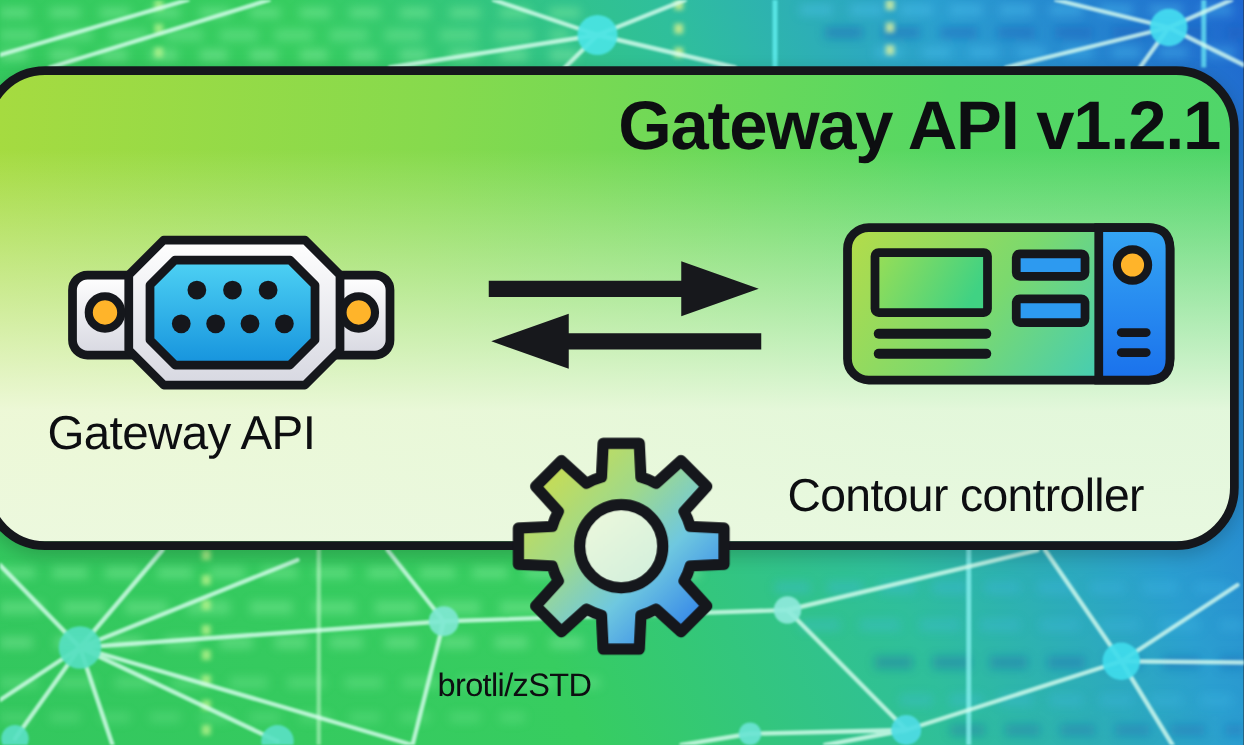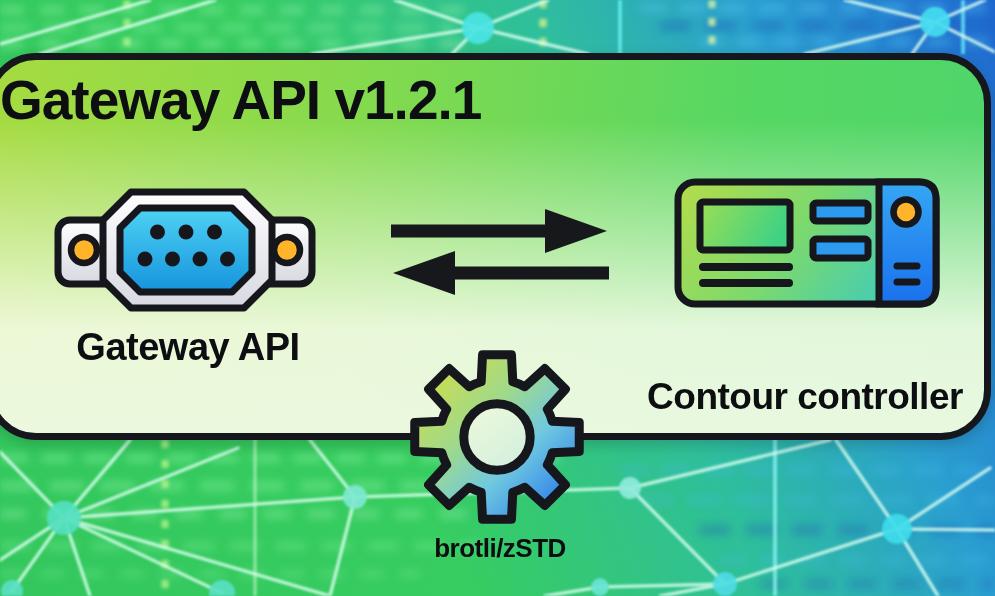--- a/index.html
+++ b/index.html
@@ -11,25 +11,25 @@
   .bg-net{position:absolute;left:0;top:0;filter:blur(0.8px);}
   .card{
     position:absolute;left:-14px;top:53px;width:1005px;height:387px;
     box-sizing:border-box;border:7px solid #15171c;border-radius:50px;
     background:
       linear-gradient(180deg,rgba(255,255,255,0) 16%,rgba(247,252,235,0.88) 72%,rgba(240,250,230,0.95) 100%),
       linear-gradient(95deg,#a6db40 0%,#86da4d 35%,#55d763 75%,#4fd56a 100%);
     box-shadow:0 5px 14px rgba(0,0,0,0.18);
   }
   .title{
-    position:absolute;top:70px;left:0;width:976px;text-align:left;
+    position:absolute;top:70px;left:0;width:976px;text-align:right;
     font-size:55px;font-weight:700;letter-spacing:-1px;color:#0d0e11;line-height:1.1;
   }
   .node-label{
-    position:absolute;text-align:center;font-weight:700;color:#0d0e11;line-height:1.1;letter-spacing:-0.5px;
+    position:absolute;font-weight:400;color:#0d0e11;line-height:1.1;letter-spacing:-0.5px;
   }
   .lbl-gateway{left:38px;top:327px;width:300px;font-size:38px;}
   .lbl-contour{left:630px;top:329px;width:350px;font-size:37px;margin-top:48px;}
   .lbl-compress{left:350px;top:534px;width:300px;font-size:26px;}
   .icon-abs{position:absolute;}
 </style>
 </head>
 <body>
 
 <div class="stage">

